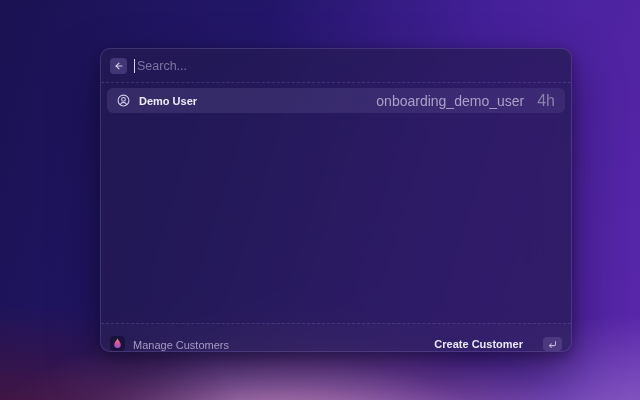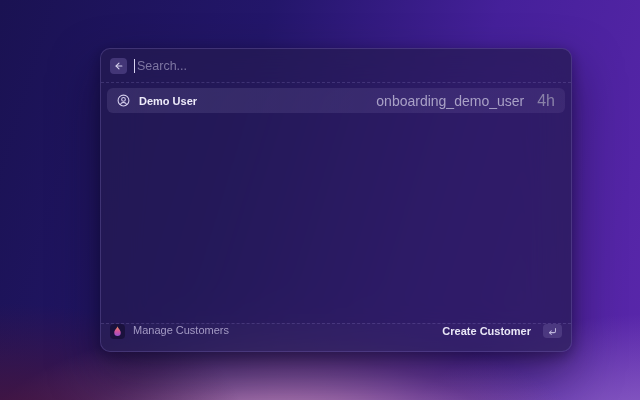--- a/index.html
+++ b/index.html
@@ -70,38 +70,38 @@
   .row-icon { width: 13px; height: 13px; color: #d2cceb; display: grid; place-items: center; flex: 0 0 auto; }
   .row-icon svg { width: 13px; height: 13px; display: block; }
   .row-name { margin-left: 9px; font-size: 11px; font-weight: bold; color: #eeebfa; white-space: nowrap; }
   .row-email { margin-left: 9px; font-size: 11px; color: #968eb8; white-space: nowrap; }
   .row-spacer { flex: 1; }
   .row-id { font-size: 14px; color: #a9a1c6; white-space: nowrap; text-align: center; }
   .row-time { margin-left: 13px; font-size: 16px; color: #8a82a8; white-space: nowrap; }
 
   .footer {
     height: 28px; flex: 0 0 28px;
-    display: flex; align-items: flex-start;
+    display: flex; align-items: flex-end;
     padding: 0 9px;
     gap: 8px;
     border-top: 1px dashed rgba(159, 146, 215, 0.22);
     background: rgba(255, 255, 255, 0.02);
   }
   .logo-badge {
     width: 15px; height: 15px;
     border-radius: 4px;
     background: rgba(17, 10, 40, 0.55);
     display: grid; place-items: center;
     flex: 0 0 auto;
   }
   .logo-badge svg { width: 9px; height: 11px; display: block; }
   .footer-label { font-size: 11px; color: #a49bc4; }
   .footer-spacer { flex: 1; }
   .create-btn {
-    display: flex; align-items: center; gap: 12px;
+    display: flex; align-items: center; gap: 20px;
     background: transparent; border: none; cursor: pointer;
     padding: 0; font-family: "Liberation Sans", sans-serif;
   }
   .create-label { font-size: 11px; font-weight: bold; color: #e9e6f6; }
   .kbd {
     width: 19px; height: 14px;
     border-radius: 4px;
     background: rgba(216, 205, 255, 0.14);
     display: grid; place-items: center;
     color: #bcb4da;

